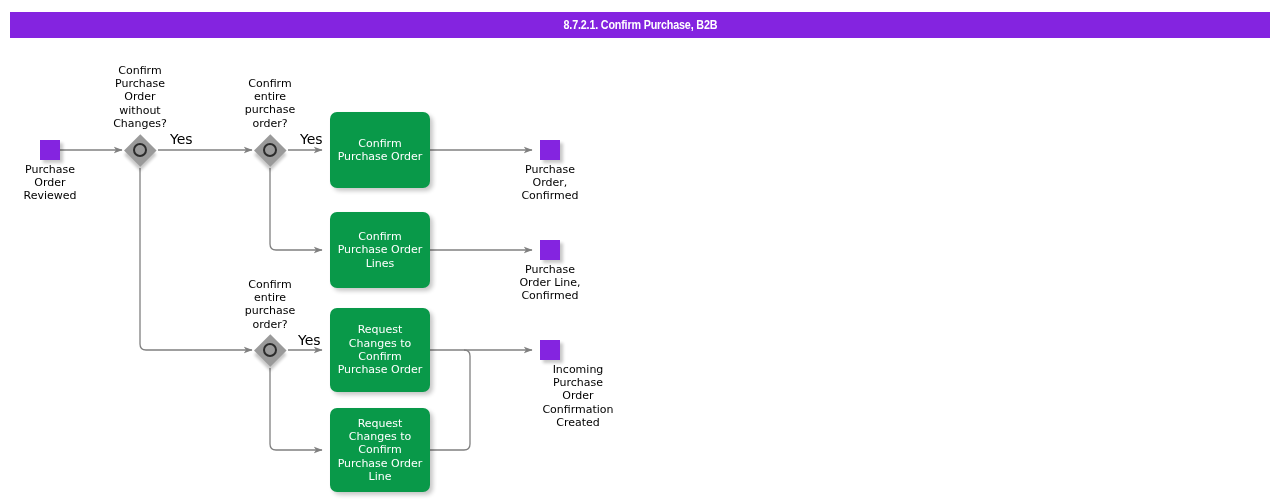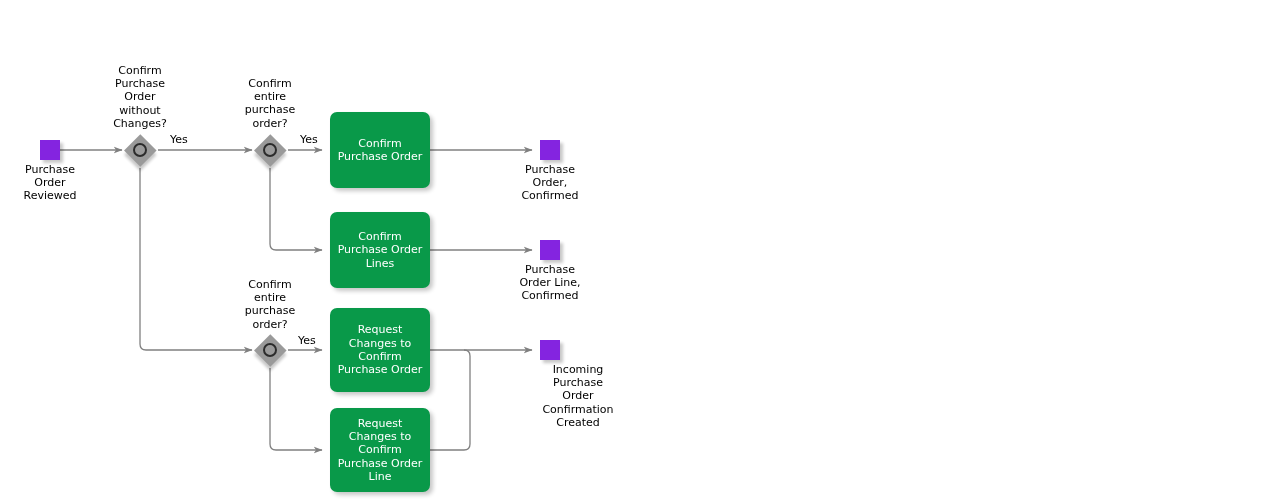--- a/index.html
+++ b/index.html
@@ -60,29 +60,32 @@
     border-radius:7px;box-shadow:3px 3px 4px rgba(0,0,0,0.22);
     display:flex;align-items:center;justify-content:center;
   }
   .task .task-text{
     color:#ffffff;font-size:11px;line-height:13.3px;text-align:center;
     white-space:pre-line;padding:0 4px;
   }
 
   
   .edge-label{
-    position:absolute;font-size:11px;color:#000;line-height:13px;
+    position:absolute;font-size:14px;color:#000;line-height:13px;
     white-space:nowrap;
   }
 </style>
 </head>
 <body>
 
 <div id="canvas">
 
+  <div class="title-bar">
+    <span class="title-text">8.7.2.1. Confirm Purchase, B2B</span>
+  </div>
 
   <svg class="links" viewBox="0 0 1280 500">
     <defs>
       <marker id="arw" markerWidth="9" markerHeight="8" refX="8.4" refY="4" orient="auto" markerUnits="userSpaceOnUse">
         <path d="M0,0.5 L9,4 L0,7.5 L2.4,4 Z" fill="#808080"></path>
       </marker>
     </defs>
     <g fill="none" stroke="#808080" stroke-width="1.3">
 
       <path d="M60,150 L122,150" marker-end="url(#arw)"></path>

